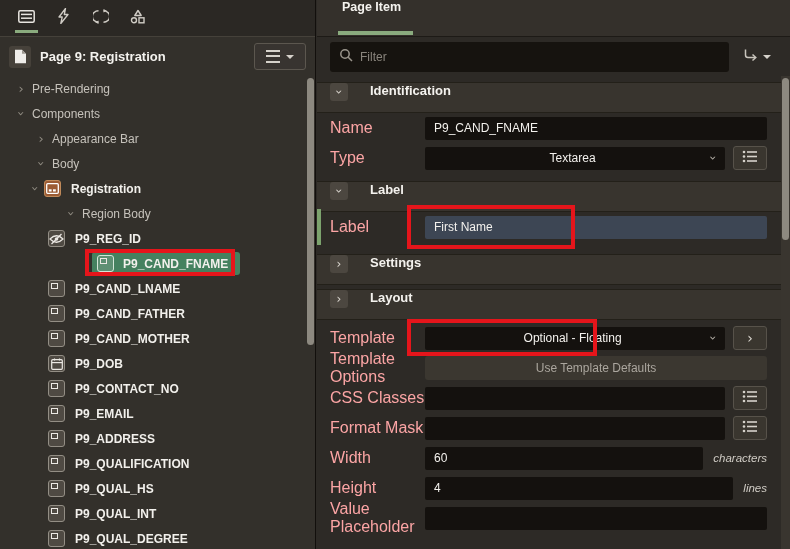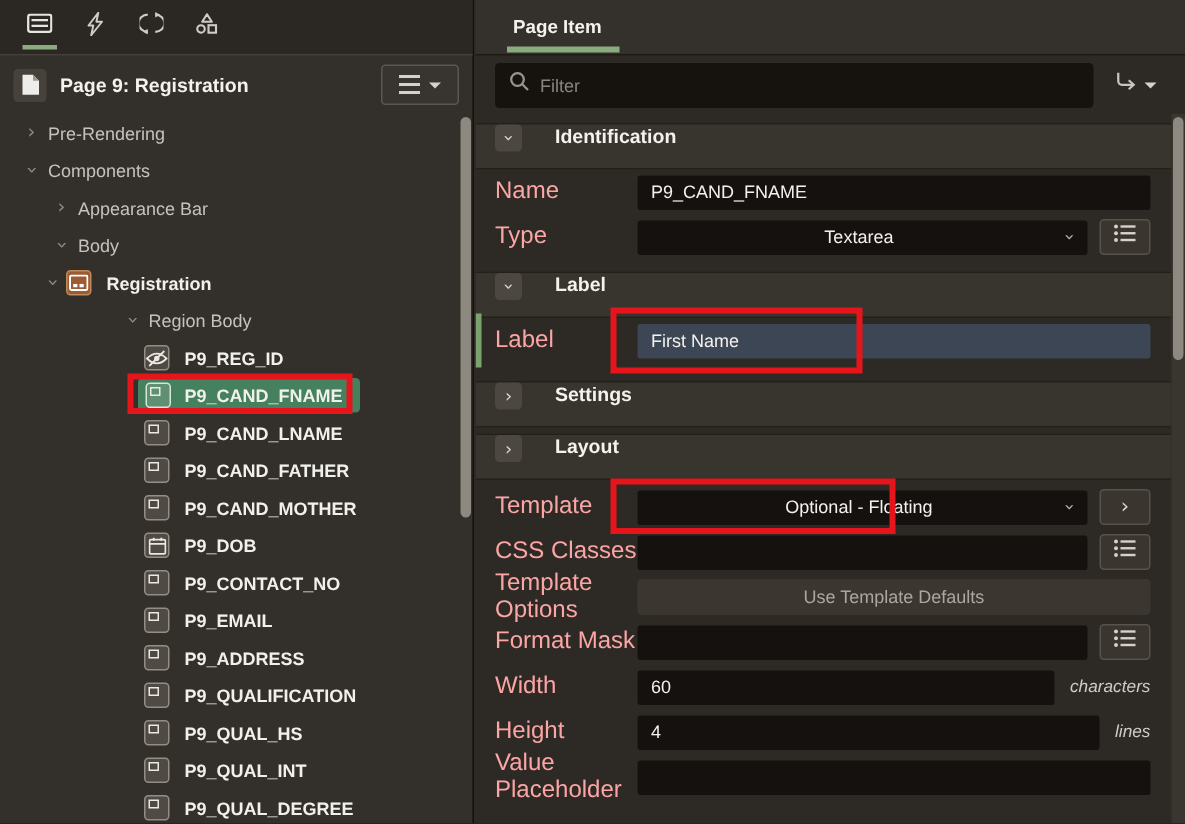--- a/index.html
+++ b/index.html
@@ -22,42 +22,42 @@
   .menu-btn { width:52px; height:27px; border:1px solid #5c574f; border-radius:3px; background:#383430;
     display:flex; align-items:center; justify-content:center; gap:6px; cursor:pointer; }
   .hamb { width:14px; height:13px;
     background:repeating-linear-gradient(to bottom,#d6d2cb 0 2px, transparent 2px 5.5px); }
   .caret-down { width:0; height:0; border-left:4px solid transparent; border-right:4px solid transparent;
     border-top:4px solid #d6d2cb; }
 
   .tree { position:relative; font-size:12px; }
   .trow { height:25px; display:flex; align-items:center; position:relative; cursor:pointer; }
   .lvl1 { padding-left:12px; } .lvl2 { padding-left:32px; } .lvl3 { padding-left:26px; }
-  .lvl4 { padding-left:79px; } .lvl5 { padding-left:96px; }
+  .lvl4 { padding-left:62px; } .lvl5 { padding-left:48px; }
   .chev { width:18px; color:#918c83; font-size:13px; text-align:center; flex:none;
     font-family:"DejaVu Sans", sans-serif; }
   .chev.open { transform:rotate(90deg); }
   .tdim { color:#c6c2bb; margin-left:2px; }
   .titem { color:#f2f0ec; font-weight:700; margin-left:2px; white-space:nowrap; }
   .chip { width:17px; height:17px; background:#4f4a43; border:1.5px solid #938e85; border-radius:3px;
     margin-right:8px; flex:none; position:relative; }
   .chip.center { display:flex; align-items:center; justify-content:center; }
   .chip.ta::before { content:''; position:absolute; left:1.5px; top:1.5px; width:5px; height:4px;
     border:1.2px solid #ece9e4; }
   .chip.region { background:var(--region-icon-brown,#9c5b33); border-color:#c08a5a; }
   .selpill { display:flex; align-items:center; background:var(--selection-green,#45815f);
     border-radius:3px; height:23px; padding:0 12px 0 5px; }
   .selpill .chip { border-color:#d5e6d8; background:#5f9073; margin-right:7px; }
   .lscroll { position:absolute; right:1px; top:78px; width:7px; height:267px;
     background:#8d8980; border-radius:4px; }
 
   
   .right-panel { position:absolute; left:317px; top:0; right:0; height:100%; background:#2d2a26; }
   .ptab-strip { height:37px; background:#34302b; border-bottom:1px solid #1d1a16; display:flex; }
-  .ptab { margin-left:21px; display:flex; align-items:center; position:relative;
+  .ptab { margin-left:21px; display:flex; align-items:flex-start; position:relative;
     color:#f4f2ee; font-weight:700; font-size:12.5px; padding:0 4px; cursor:pointer; }
   .ptab::after { content:''; position:absolute; left:0; right:-8px; bottom:1px; height:4px;
     background:var(--accent-green,#8aab7e); }
   .filter-row { height:39px; display:flex; align-items:center; padding:0 14px 0 13px; gap:9px; }
   .filter-box { flex:1; height:30px; background:#16130f; border-radius:3px; display:flex;
     align-items:center; padding:0 9px; gap:7px; }
   .filter-box input { flex:1; background:transparent; border:none; outline:none; color:#f1efec;
     font-size:12px; font-family:inherit; }
   input::placeholder { color:#89847c; }
   .goto-btn { width:38px; height:30px; display:flex; align-items:center; justify-content:center;
@@ -362,44 +362,44 @@
             <span class="sval">Optional - Floating</span>
             <span class="selchev">›</span>
           </div>
           <div class="sq-btn">
             <span class="arrow-btn">›</span>
           </div>
         </div>
         <span class="anno tmpl-anno"></span>
       </div>
       <div class="frow">
+        <span class="flabel">Template Options</span>
+        <div class="fwrap">
+          <button class="wide-btn">Use Template Defaults</button>
+        </div>
+      </div>
+      <div class="frow">
         <span class="flabel">CSS Classes</span>
         <div class="fwrap">
           <input class="tinput" value="" style="">
           <div class="sq-btn">
             <span>
               <svg width="16" height="13" viewBox="0 0 16 13">
                   <circle cx="2" cy="2" r="1.3" fill="#d6d2cb"></circle>
                   <rect x="5" y="1.2" width="10" height="1.6" fill="#d6d2cb"></rect>
                   <circle cx="2" cy="6.5" r="1.3" fill="#d6d2cb"></circle>
                   <rect x="5" y="5.7" width="10" height="1.6" fill="#d6d2cb"></rect>
                   <circle cx="2" cy="11" r="1.3" fill="#d6d2cb"></circle>
                   <rect x="5" y="10.2" width="10" height="1.6" fill="#d6d2cb"></rect>
                 </svg>
             </span>
           </div>
         </div>
       </div>
       <div class="frow">
-        <span class="flabel">Template Options</span>
-        <div class="fwrap">
-          <button class="wide-btn">Use Template Defaults</button>
-        </div>
-      </div>
-      <div class="frow">
         <span class="flabel">Format Mask</span>
         <div class="fwrap">
           <input class="tinput" value="" style="">
           <div class="sq-btn">
             <span>
               <svg width="16" height="13" viewBox="0 0 16 13">
                   <circle cx="2" cy="2" r="1.3" fill="#d6d2cb"></circle>
                   <rect x="5" y="1.2" width="10" height="1.6" fill="#d6d2cb"></rect>
                   <circle cx="2" cy="6.5" r="1.3" fill="#d6d2cb"></circle>
                   <rect x="5" y="5.7" width="10" height="1.6" fill="#d6d2cb"></rect>

